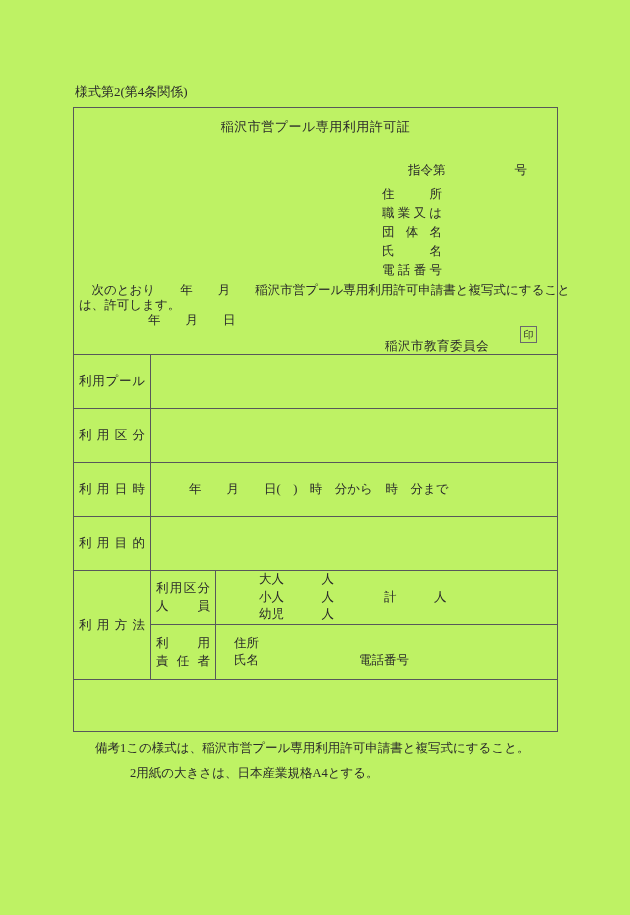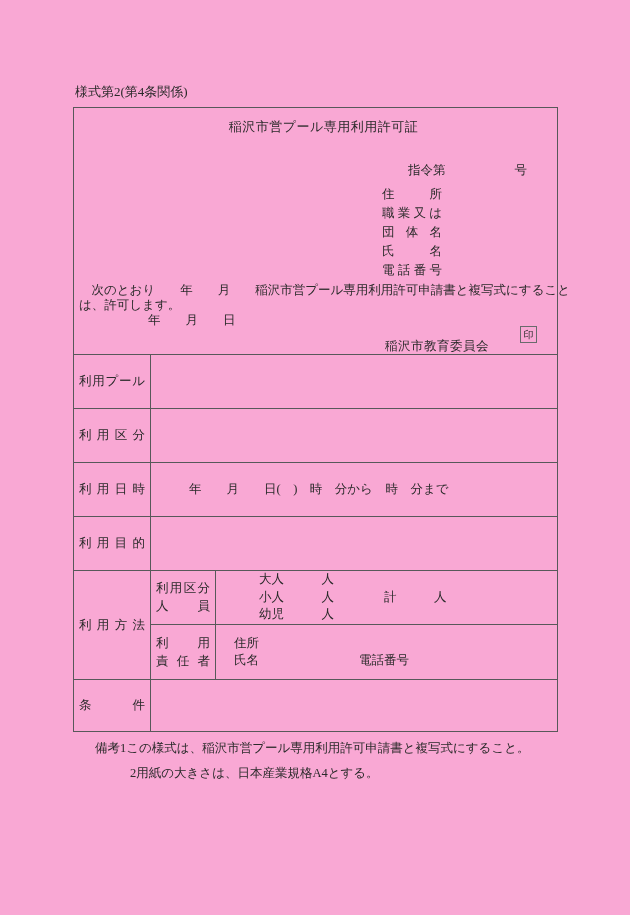--- a/index.html
+++ b/index.html
@@ -1,28 +1,28 @@
 <!DOCTYPE html>
 <html><head>
 <meta charset="utf-8">
 <style>
   html,body{margin:0;padding:0;}
   .page{
-    position:relative;width:630px;height:915px;background:#f9a8d4;
+    position:relative;width:630px;height:915px;background:#bef264;
     font-family:"Liberation Serif","DejaVu Serif",serif;
     font-size:12.5px;color:#2a2a2a;overflow:hidden;
   }
   .abs{position:absolute;line-height:15px;}
   .form-label{left:75px;top:84px;font-size:13px;}
   .permit-box{
     left:73px;top:107px;width:485px;height:625px;
     border:1px solid #58585a;box-sizing:border-box;
   }
   .permit-box .abs{line-height:15px;}
-  .title{top:11px;left:8px;width:100%;text-align:center;font-size:13px;letter-spacing:0.5px;}
+  .title{top:11px;left:0;width:100%;text-align:center;font-size:13px;letter-spacing:0.5px;}
   .directive{top:55px;left:334px;width:119px;display:flex;justify-content:space-between;}
   .applicant{top:79px;left:308px;width:60px;}
   .jline{
     text-align:justify;text-align-last:justify;text-justify:inter-character;
     height:19px;white-space:nowrap;
   }
   .para1{top:175px;left:5px;white-space:nowrap;}
   .para2{top:190px;left:5px;}
   .dateline{top:205px;left:74px;white-space:pre;}
   .committee{top:219px;left:311px;letter-spacing:0.5px;margin-top:12px;}
@@ -164,28 +164,20 @@
             </div>
             <div class="sub-content resp">
               <div>住所</div>
               <div>氏名　　　　　　　　電話番号</div>
             </div>
           </div>
 
         </div>
       </div>
 
-      <div class="trow last">
-        <div class="label-cell">
-          <div class="jl">条件</div>
-        </div>
-        <div class="content-cell">
-          <span></span>
-        </div>
-      </div>
 
     </div>
   </div>
 
   <div class="abs notes">
     <div class="note-line">
       <span>備考</span>
       <span>1</span>
       <span>この様式は、稲沢市営プール専用利用許可申請書と複写式にすること。</span>
     </div>

